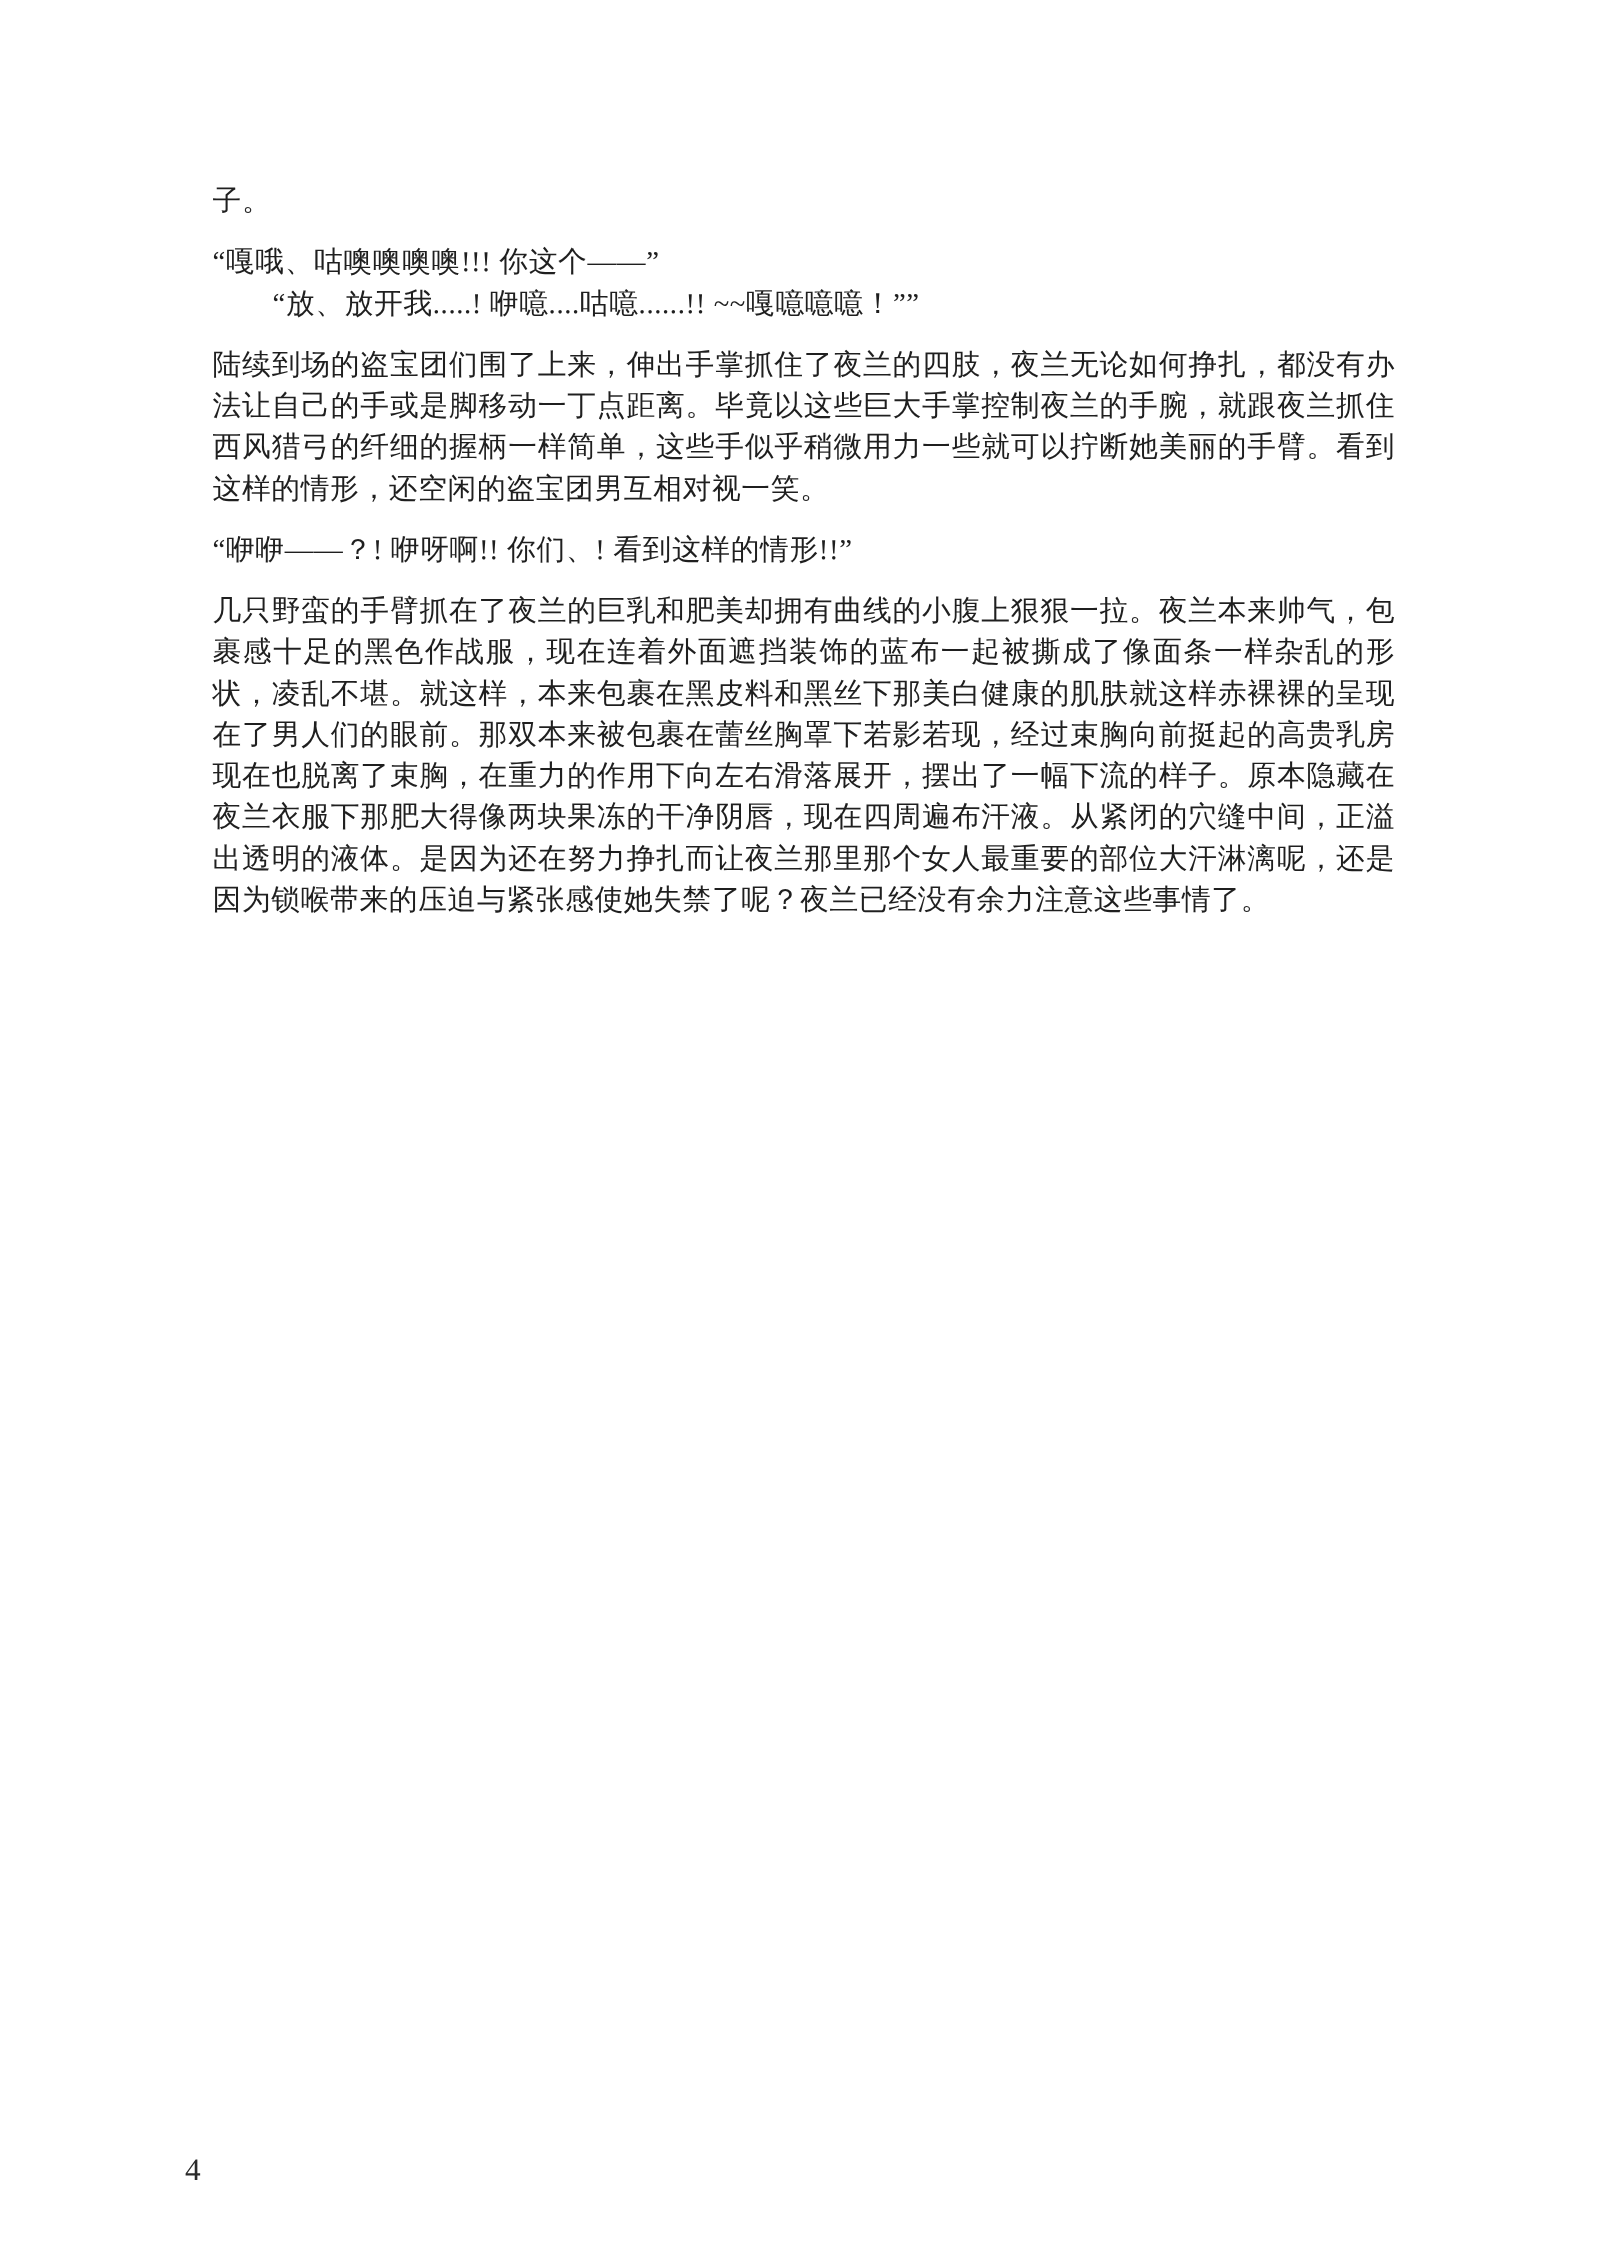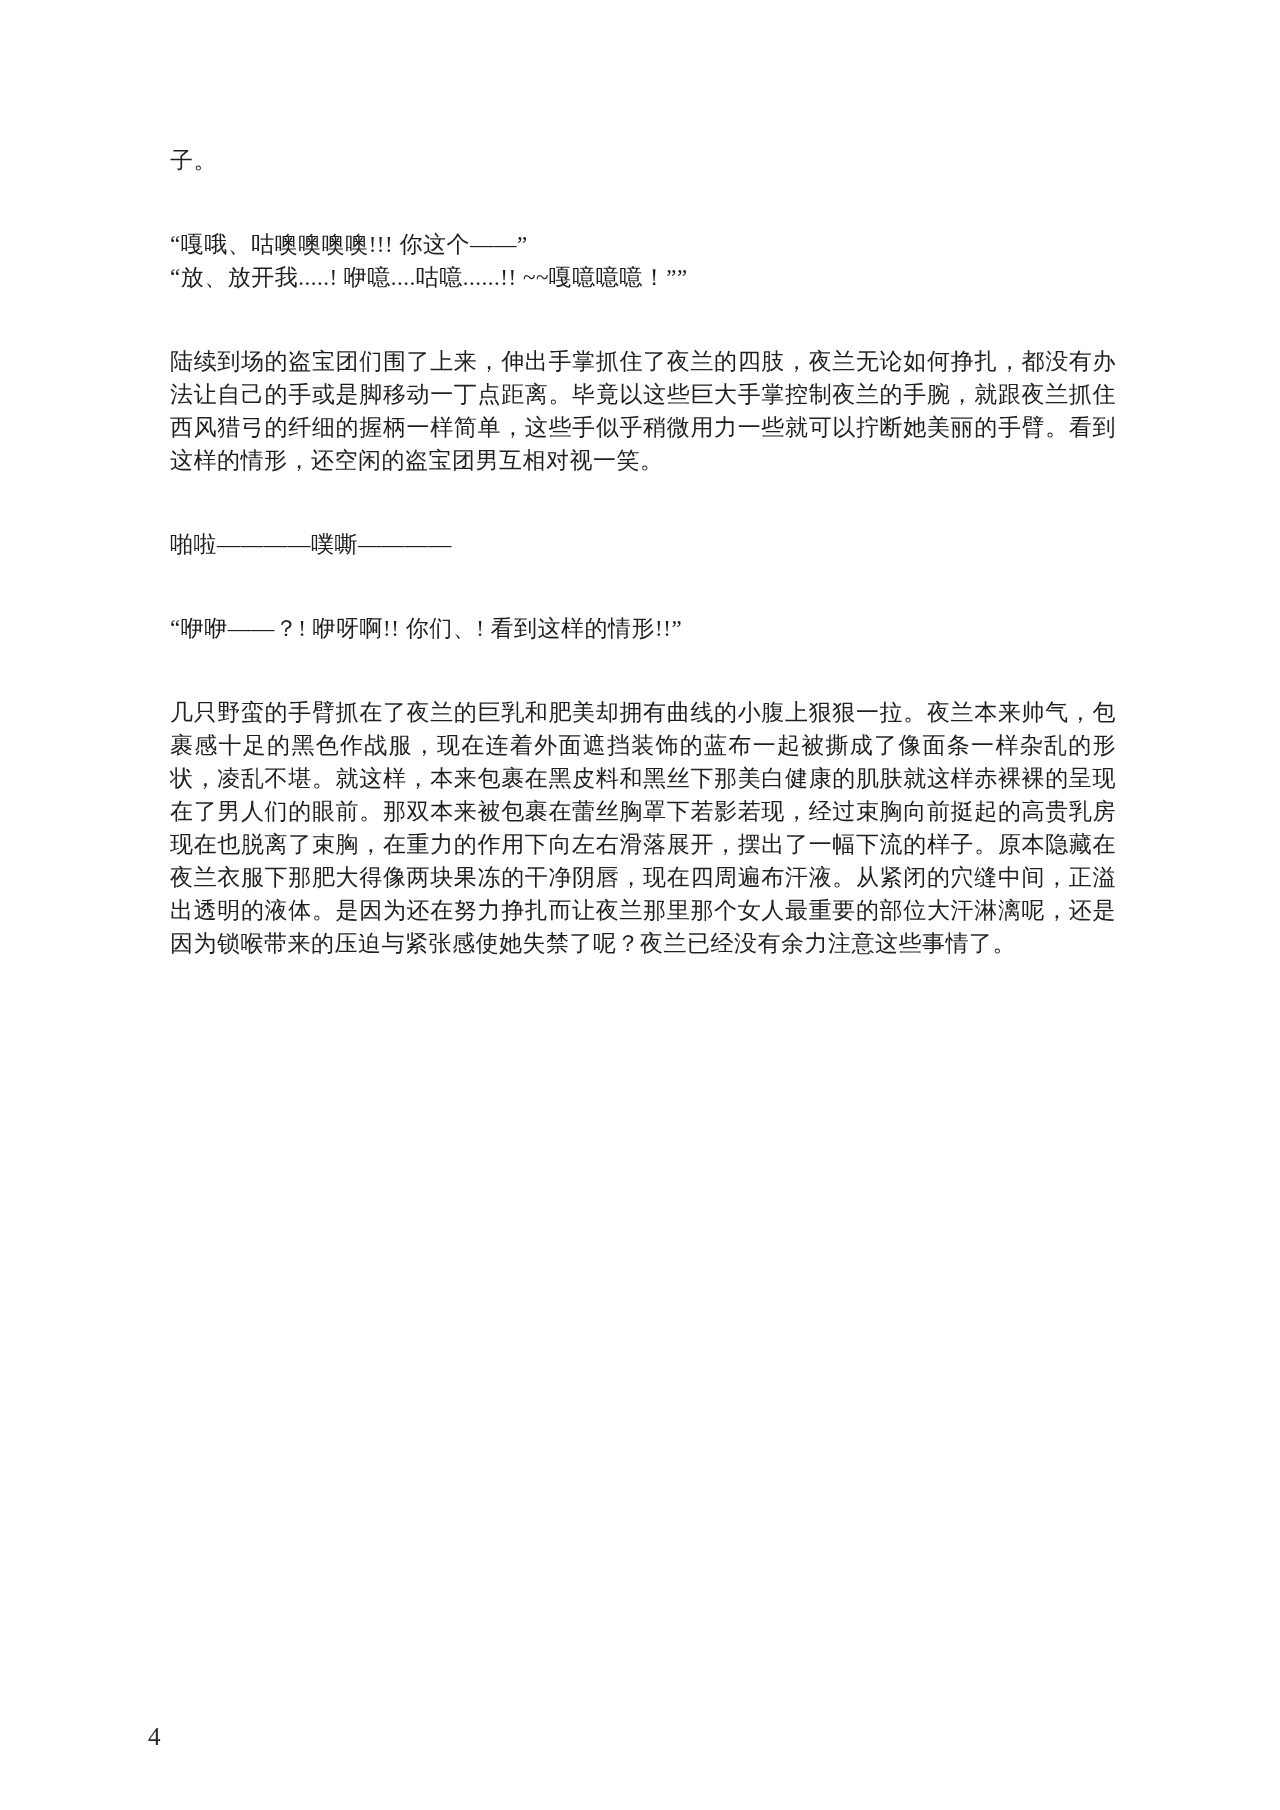--- a/index.html
+++ b/index.html
@@ -31,28 +31,29 @@
   }
   .text-column p {
     margin: 0;
     font-size: 23px;
     line-height: 33px;
     letter-spacing: 0.5px;
     white-space: normal;
   }
   
   .text-column p.block {
-    margin-top: 51px;
+    margin-top: 16px;
   }
   .text-column p.first {
     margin-top: 0;
   }
   
   .text-column p.cont {
     margin-top: 0;
+    margin-left: 48px;
   }
   .text-column p.justify {
     text-align: justify;
     text-justify: inter-ideograph;
   }
   .page-number {
     position: absolute;
     left: 148px;
     top: 1722px;
     font-size: 25px;
@@ -62,19 +63,18 @@
 </style>
 </head>
 <body>
 
 <div class="page">
   <div class="text-column">
     <p class="first">子。</p>
     <p class="block">“嘎哦、咕噢噢噢噢!!! 你这个——”</p>
     <p class="cont">“放、放开我.....! 咿噫....咕噫......!! ~~嘎噫噫噫！””</p>
     <p class="block justify">陆续到场的盗宝团们围了上来，伸出手掌抓住了夜兰的四肢，夜兰无论如何挣扎，都没有办法让自己的手或是脚移动一丁点距离。毕竟以这些巨大手掌控制夜兰的手腕，就跟夜兰抓住西风猎弓的纤细的握柄一样简单，这些手似乎稍微用力一些就可以拧断她美丽的手臂。看到这样的情形，还空闲的盗宝团男互相对视一笑。</p>
-    <p class="block">啪啦————噗嘶————</p>
     <p class="block">“咿咿——？! 咿呀啊!! 你们、! 看到这样的情形!!”</p>
     <p class="block justify">几只野蛮的手臂抓在了夜兰的巨乳和肥美却拥有曲线的小腹上狠狠一拉。夜兰本来帅气，包裹感十足的黑色作战服，现在连着外面遮挡装饰的蓝布一起被撕成了像面条一样杂乱的形状，凌乱不堪。就这样，本来包裹在黑皮料和黑丝下那美白健康的肌肤就这样赤裸裸的呈现在了男人们的眼前。那双本来被包裹在蕾丝胸罩下若影若现，经过束胸向前挺起的高贵乳房现在也脱离了束胸，在重力的作用下向左右滑落展开，摆出了一幅下流的样子。原本隐藏在夜兰衣服下那肥大得像两块果冻的干净阴唇，现在四周遍布汗液。从紧闭的穴缝中间，正溢出透明的液体。是因为还在努力挣扎而让夜兰那里那个女人最重要的部位大汗淋漓呢，还是因为锁喉带来的压迫与紧张感使她失禁了呢？夜兰已经没有余力注意这些事情了。</p>
   </div>
 
   <div class="page-number">4</div>
 </div>
 
 </body></html>

